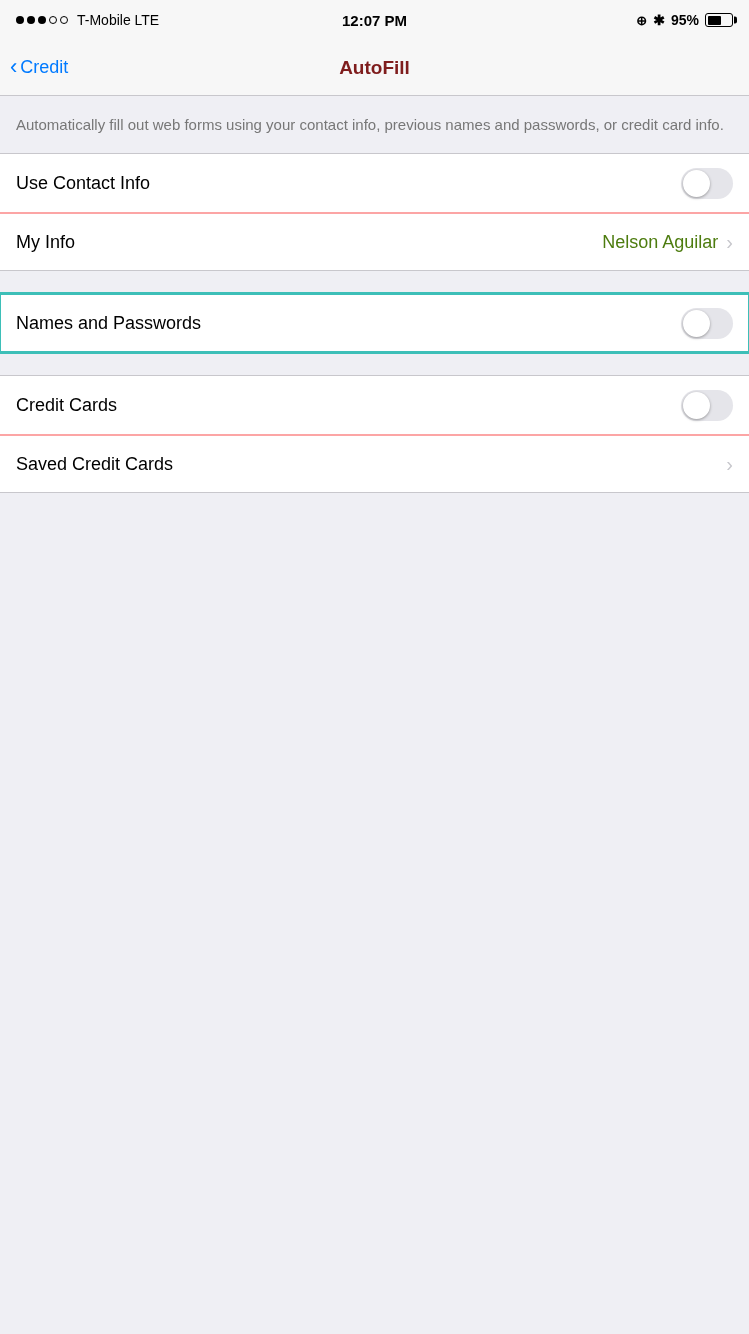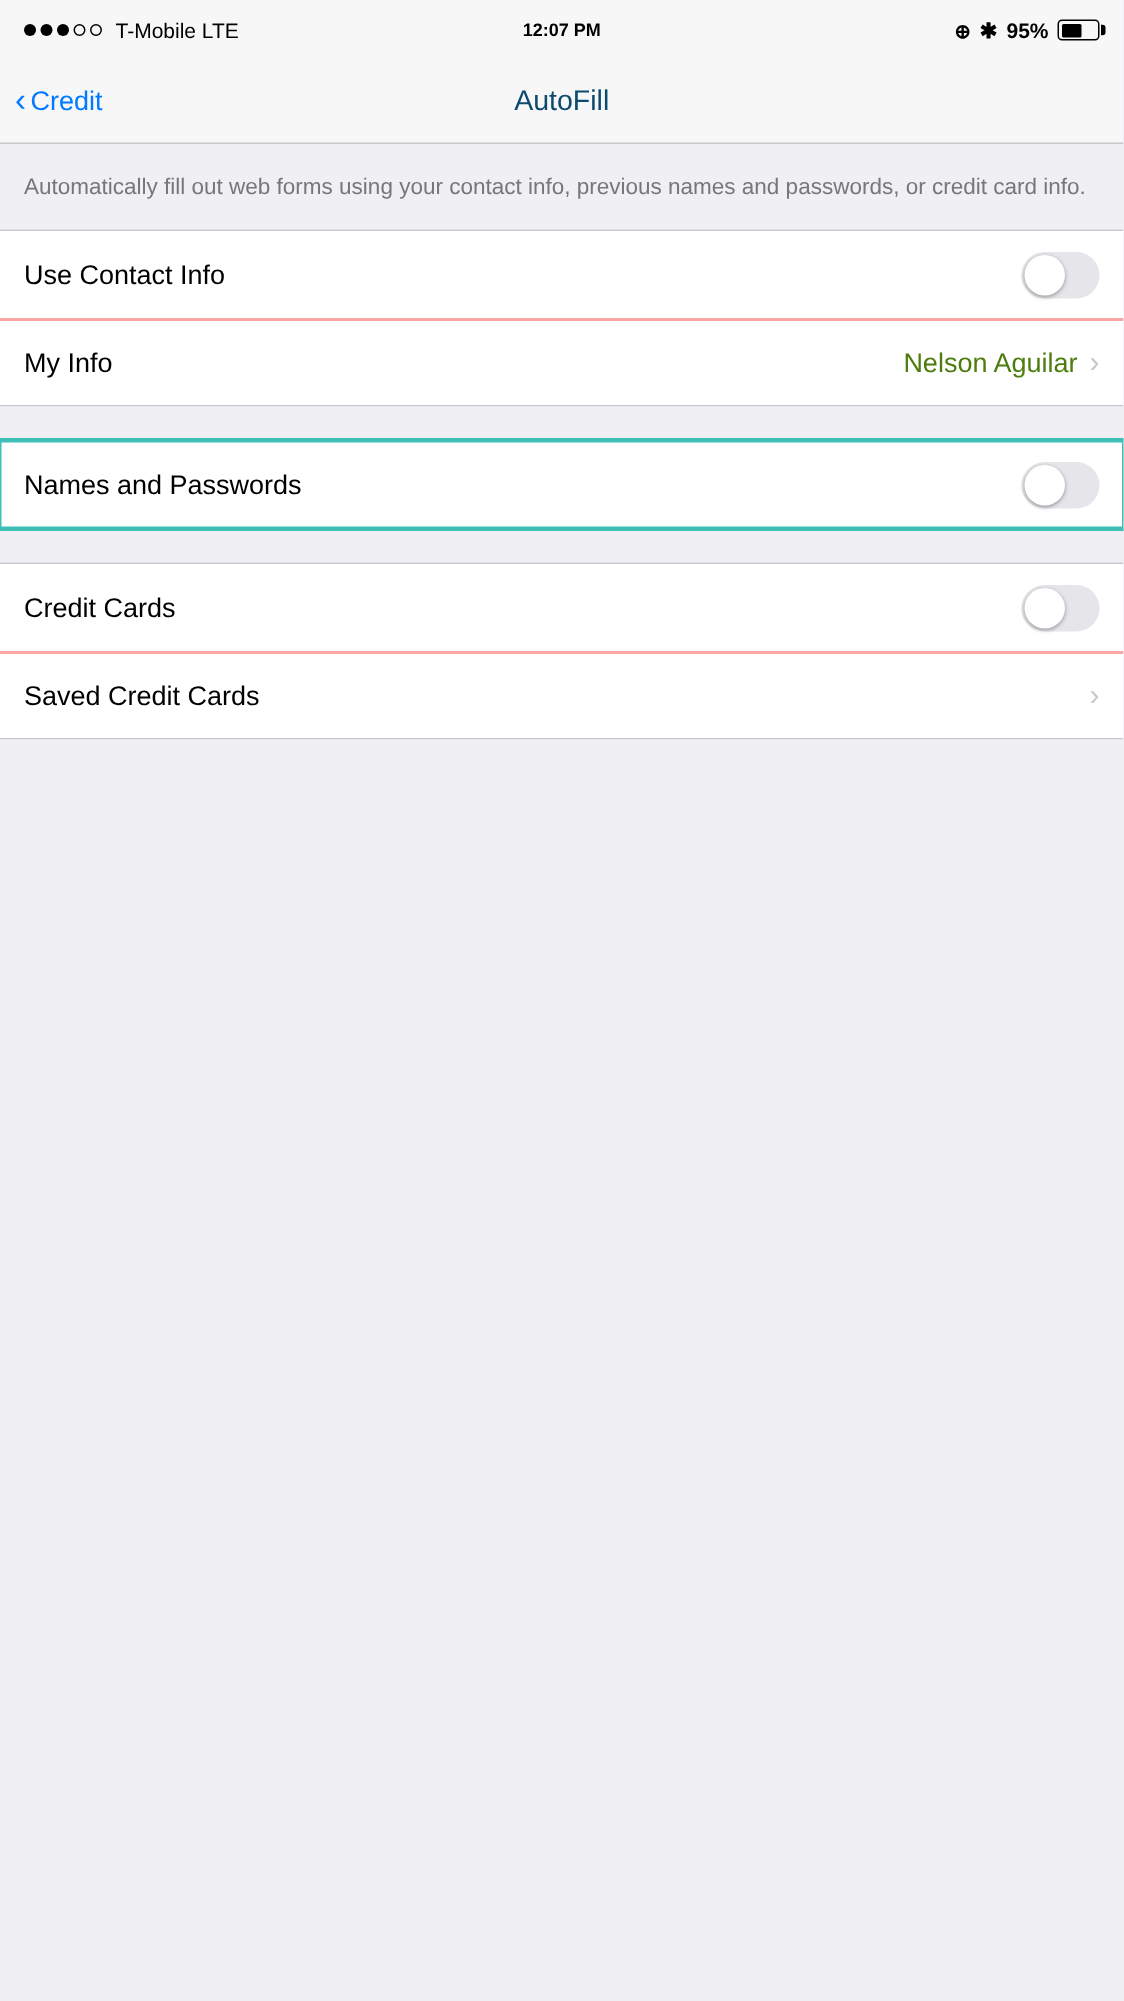--- a/index.html
+++ b/index.html
@@ -44,21 +44,21 @@
     .dot.empty {
       background: transparent;
       border: 1.5px solid #000;
     }
     .carrier-text {
       font-size: 14px;
       font-weight: 500;
       margin-left: 4px;
     }
     .status-center {
-      font-size: 12px;
+      font-size: 15px;
       font-weight: 600;
       position: absolute;
       left: 50%;
       transform: translateX(-50%);
     }
     .status-right {
       display: flex;
       align-items: center;
       gap: 6px;
       font-size: 14px;
@@ -125,22 +125,22 @@
       font-size: 22px;
       font-weight: 300;
       line-height: 1;
       margin-top: -1px;
     }
     .nav-back-text {
       font-size: 18px;
     }
     .nav-title {
       font-size: 19px;
-      font-weight: 400;
-      color: #0c4a6e;
+      font-weight: 700;
+      color: #7f1d1d;
     }
 
     
     .description-section {
       padding: 18px 19px 18px 16px;
       background: #efeff4;
     }
     .description-text {
       font-size: 15px;
       color: #777;

